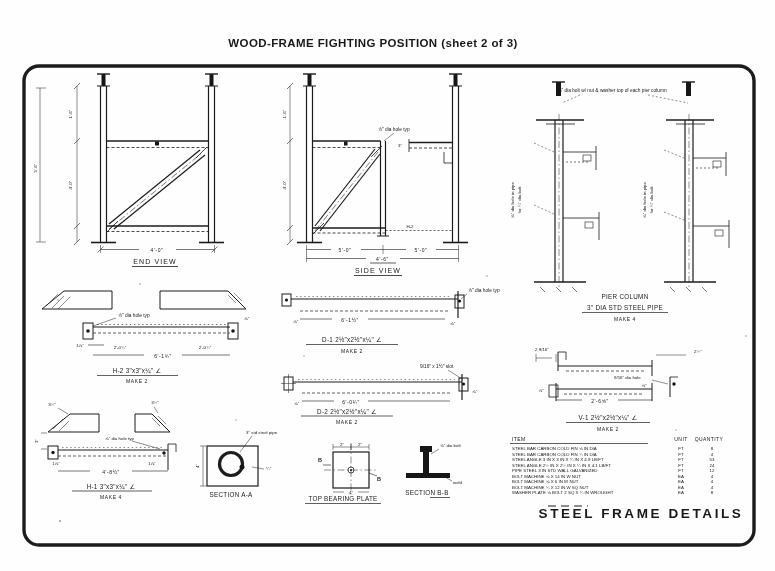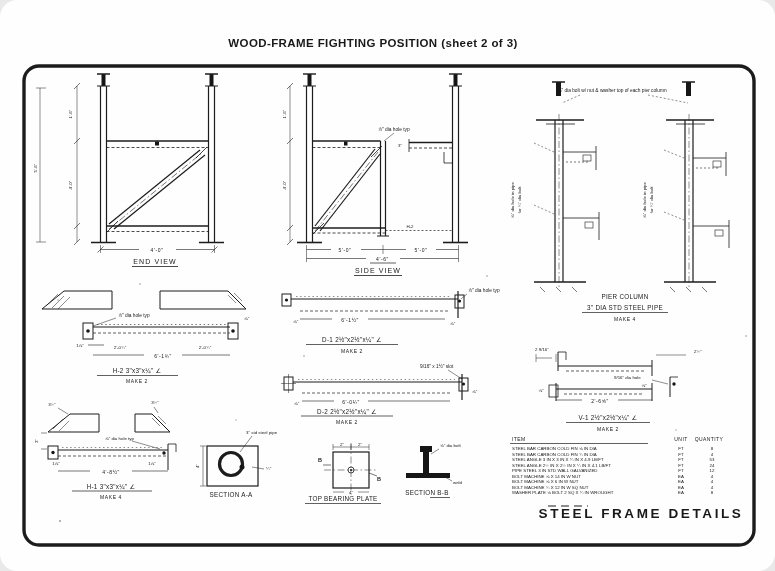--- a/index.html
+++ b/index.html
@@ -1,17 +1,17 @@
 <!DOCTYPE html>
 <html><head>
 <meta charset="utf-8">
 <style>
   html,body{margin:0;padding:0;background:#e9e9e9;}
   .sheet{width:775px;height:571px;background:#fefefe;position:relative;overflow:hidden;
-         font-family:"Liberation Sans",sans-serif;border-radius:17px;}
+         font-family:"Liberation Sans",sans-serif;}
   svg{display:block}
   .ln{stroke:#1c1c1c;fill:none;stroke-linecap:butt}
   .s16{stroke-width:1.6}.s14{stroke-width:1.4}.s12{stroke-width:1.2}.s10{stroke-width:1}
   .s08{stroke-width:.8}.s07{stroke-width:.7}.s06{stroke-width:.6}.s05{stroke-width:.5}
   .dsh{stroke-dasharray:3 2}.dt{stroke-dasharray:1.5 2.6}.cl{stroke-dasharray:7 2.5 1.5 2.5}
   .d22{stroke-dasharray:2 2}
   .blk{fill:#161616;stroke:none}
   text{fill:#191919;font-family:"Liberation Sans",sans-serif;}
   .t-title{font-size:11.5px;font-weight:bold;letter-spacing:.4px;}
   .t-big{font-size:13.5px;font-weight:bold;letter-spacing:2.6px;}

